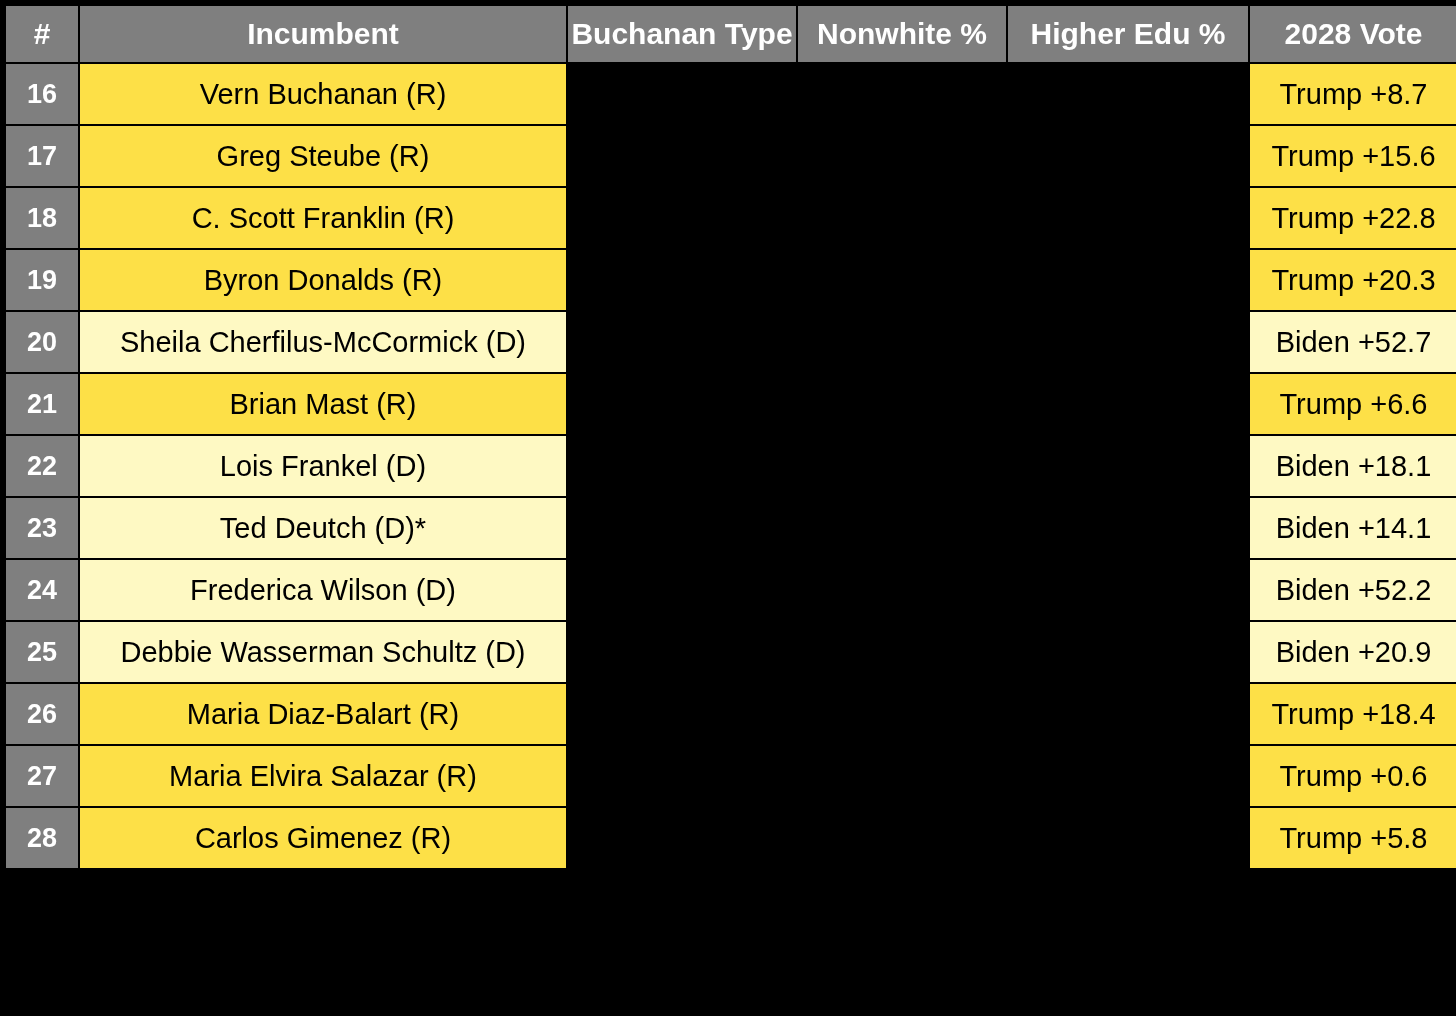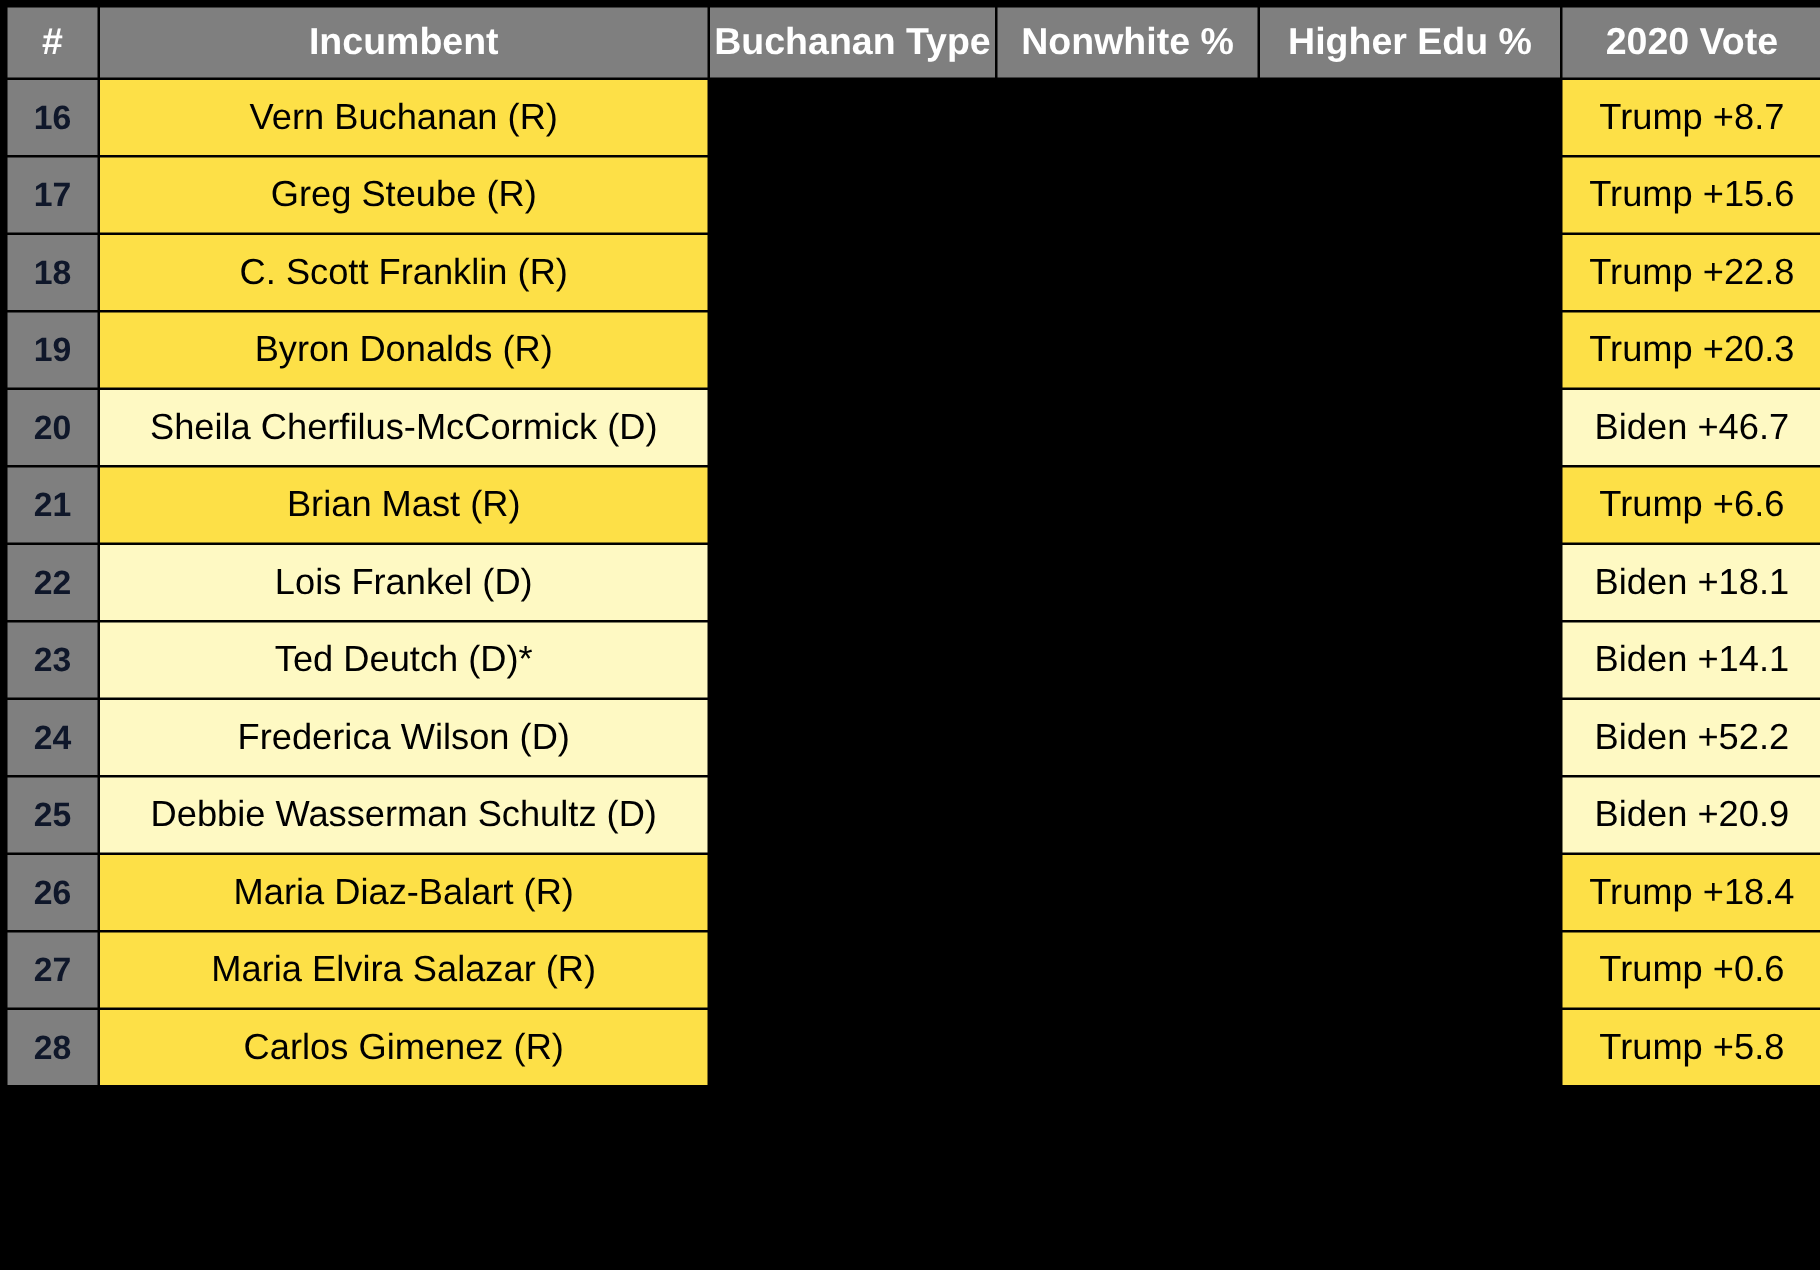--- a/index.html
+++ b/index.html
@@ -54,21 +54,21 @@
   col.c-vote     { width: 207px; }
 
   
   tbody td {
     height: 60px;
     font-size: 29px;
     color: #000000;
   }
   td.num {
     background: #7f7f7f;
-    color: #0f172a;
+    color: #ffffff;
     font-weight: bold;
     font-size: 27px;
   }
   td.party-R { background: #fde047; }
   td.party-D { background: #fef9c3; }
   
   td.masked {
     background: #000000;
     color: #000000;
     border: none;
@@ -87,21 +87,21 @@
       <col class="c-edu">
       <col class="c-vote">
     </colgroup>
     <thead>
       <tr>
         <th>#</th>
         <th>Incumbent</th>
         <th>Buchanan Type</th>
         <th>Nonwhite %</th>
         <th>Higher Edu %</th>
-        <th>2020 Vote</th>
+        <th>2028 Vote</th>
       </tr>
     </thead>
     <tbody id="table-body">
         <tr>
           <td class="num">16</td>
           <td class="party-R">Vern Buchanan (R)</td>
           <td class="masked"></td>
           <td class="masked"></td>
           <td class="masked"></td>
           <td class="party-R">Trump +8.7</td>
@@ -129,21 +129,21 @@
           <td class="masked"></td>
           <td class="masked"></td>
           <td class="party-R">Trump +20.3</td>
         </tr>
         <tr>
           <td class="num">20</td>
           <td class="party-D">Sheila Cherfilus-McCormick (D)</td>
           <td class="masked"></td>
           <td class="masked"></td>
           <td class="masked"></td>
-          <td class="party-D">Biden +46.7</td>
+          <td class="party-D">Biden +52.7</td>
         </tr>
         <tr>
           <td class="num">21</td>
           <td class="party-R">Brian Mast (R)</td>
           <td class="masked"></td>
           <td class="masked"></td>
           <td class="masked"></td>
           <td class="party-R">Trump +6.6</td>
         </tr>
         <tr>

